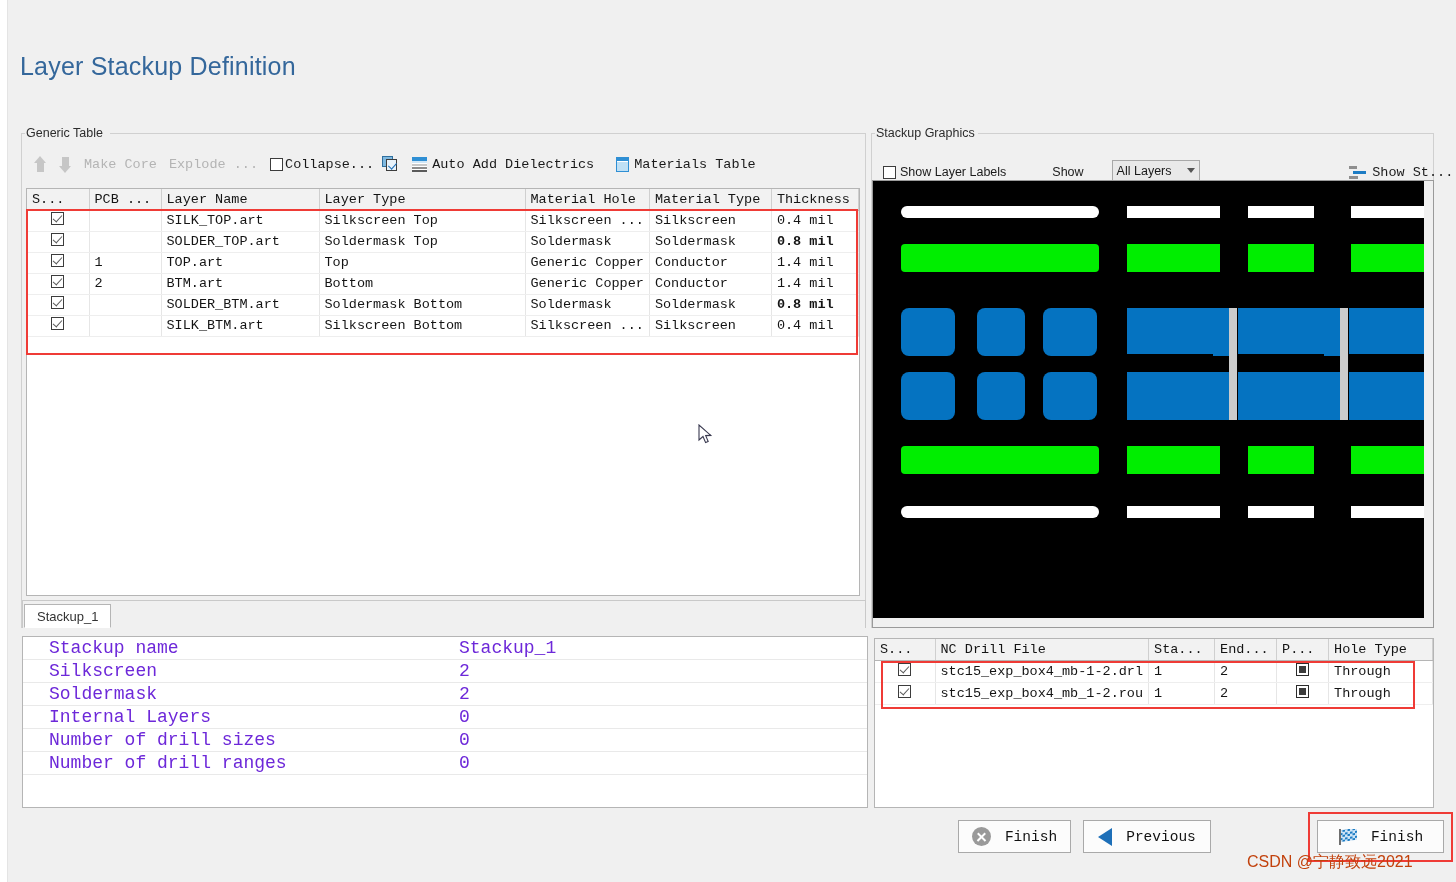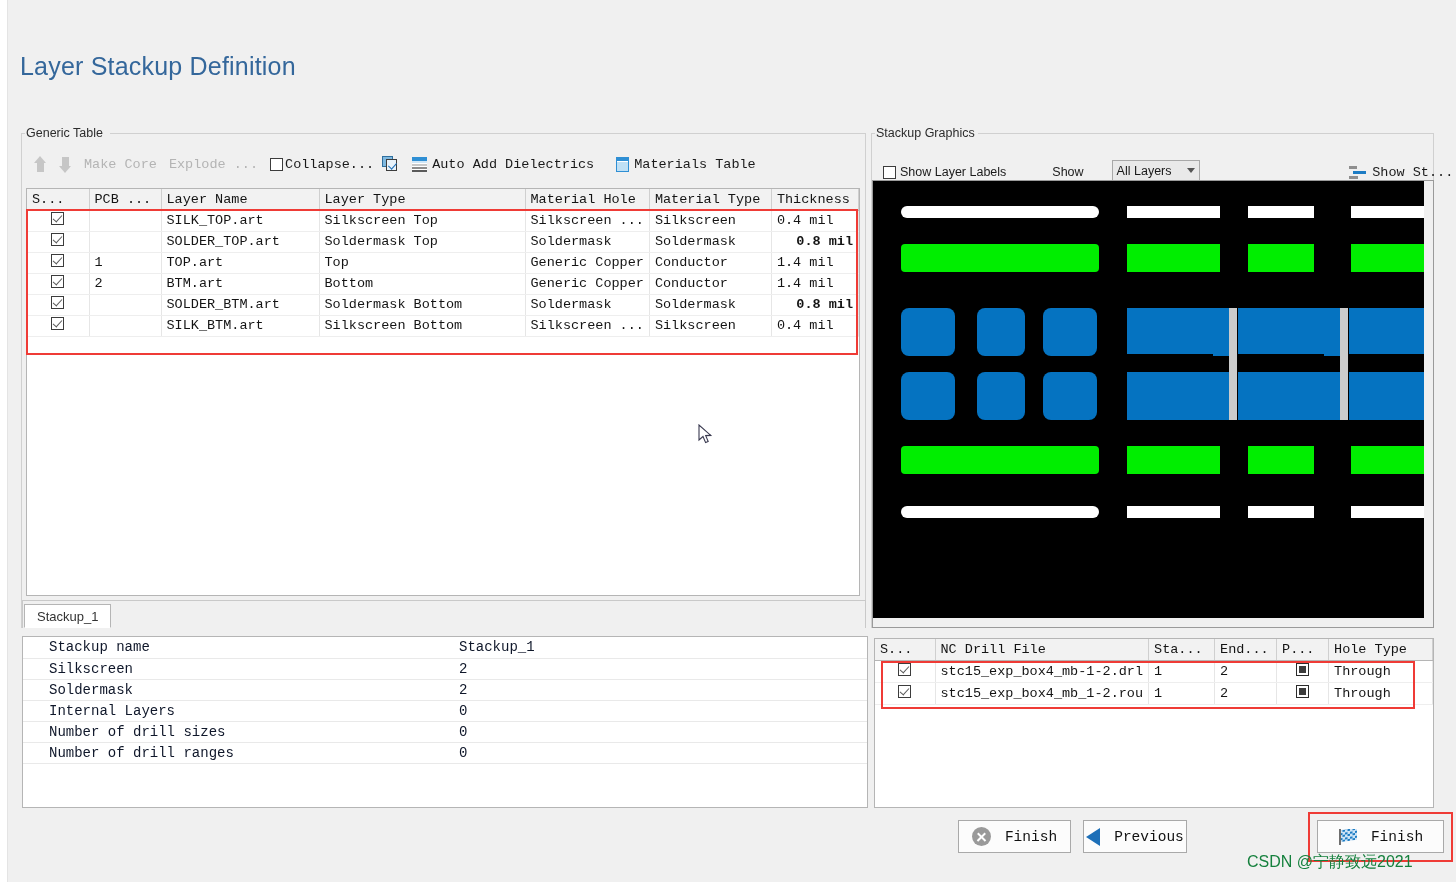--- a/index.html
+++ b/index.html
@@ -161,21 +161,21 @@
     padding: 2px 5px; height: 21px;
     border-right: 1px solid #cfcfcf; border-bottom: 1px solid #b5b5b5;
     white-space: nowrap;
   }
   .tbl tbody td {
     padding: 1px 5px; height: 21px; white-space: nowrap;
     border-right: 1px solid #e6e6e6;
     border-bottom: 1px solid #eeeeee;
   }
   .tbl tbody td.c-sel { text-align: center; padding: 0; }
-  .bold-cell { font-weight: bold; text-align: right; }
+  .bold-cell { font-weight: bold; }
 
   
   .redbox {
     position: absolute; border: 2.5px solid #ef3b36; pointer-events: none;
     z-index: 40;
   }
 
   
   .gfx {
     position: absolute; background: #000000; overflow: hidden;
@@ -214,21 +214,21 @@
     border: 1px solid #b5b5b5; border-bottom: 1px solid #ffffff;
     font-size: 13px; color: #333; display: flex; align-items: center;
     margin-left: 1px;
   }
 
   
   .sum-wrap {
     position: absolute; background: #ffffff; border: 1px solid #b5b5b5; overflow:hidden;
   }
   .sum { border-collapse: collapse; width: 100%;
-         font-family: "Liberation Mono", monospace; font-size: 14px; color: #0f172a; }
+         font-family: "Liberation Mono", monospace; font-size: 18px; color: #6d28d9; }
   .sum td { padding: 1px 6px; height: 21px; border-bottom: 1px solid #e9e9e9; white-space: nowrap; }
   .sum td.k { padding-left: 26px; width: 430px; }
 
   
   .drill-wrap {
     position: absolute; background: #ffffff; border: 1px solid #b5b5b5; overflow: hidden;
   }
   .drill { border-collapse: collapse; width: 100%;
            font-family: "Liberation Mono", monospace; font-size: 13.5px; color: #141414; }
   .drill thead th {
@@ -283,21 +283,21 @@
   }
   .ic-finish .pole {
     position:absolute; left:1px; top:0; width:2px; height:16px; background:#6f6f6f;
   }
 
   
   .cursor { position: absolute; z-index: 60; }
 
   
   .watermark {
-    position: absolute; font-size: 16px; color: #15803d;
+    position: absolute; font-size: 16px; color: #c2410c;
     white-space: nowrap; z-index: 50;
   }
 </style>
 </head>
 <body>
 
 <div id="app">
 
   <div class="left-rail"></div>
 
@@ -577,21 +577,21 @@
         </tbody>
     </table>
   </div>
 
   <div class="redbox" style="left:881px; top:661px; width:534px; height:48px;"></div>
 
   <div class="btn" style="left:958px; top:820px; width:113px;">
     <span class="ic-cancel"></span>
     <span>Finish</span>
   </div>
-  <div class="btn" style="left:1083px; top:820px; width:104px;">
+  <div class="btn" style="left:1083px; top:820px; width:128px;">
     <span class="ic-prev"></span>
     <span>Previous</span>
   </div>
   <div class="btn" style="left:1317px; top:820px; width:127px;">
     <span class="ic-finish">
       <span class="flag"></span>
         <span class="pole"></span>
     </span>
     <span>Finish</span>
   </div>

